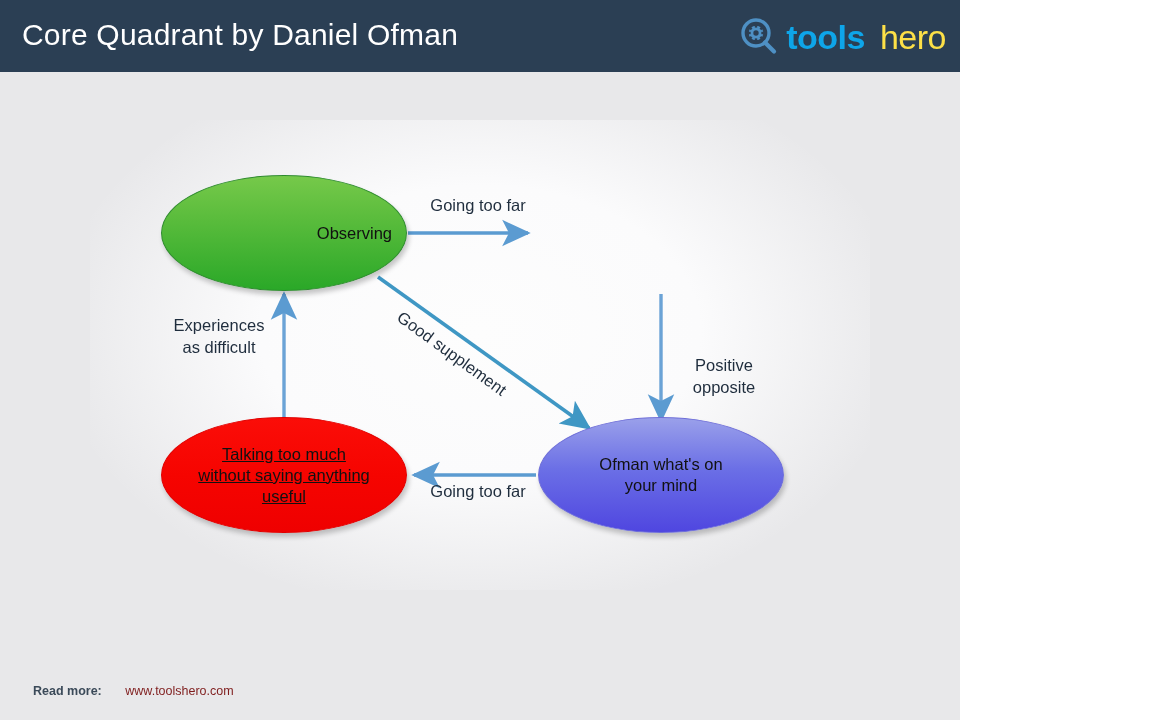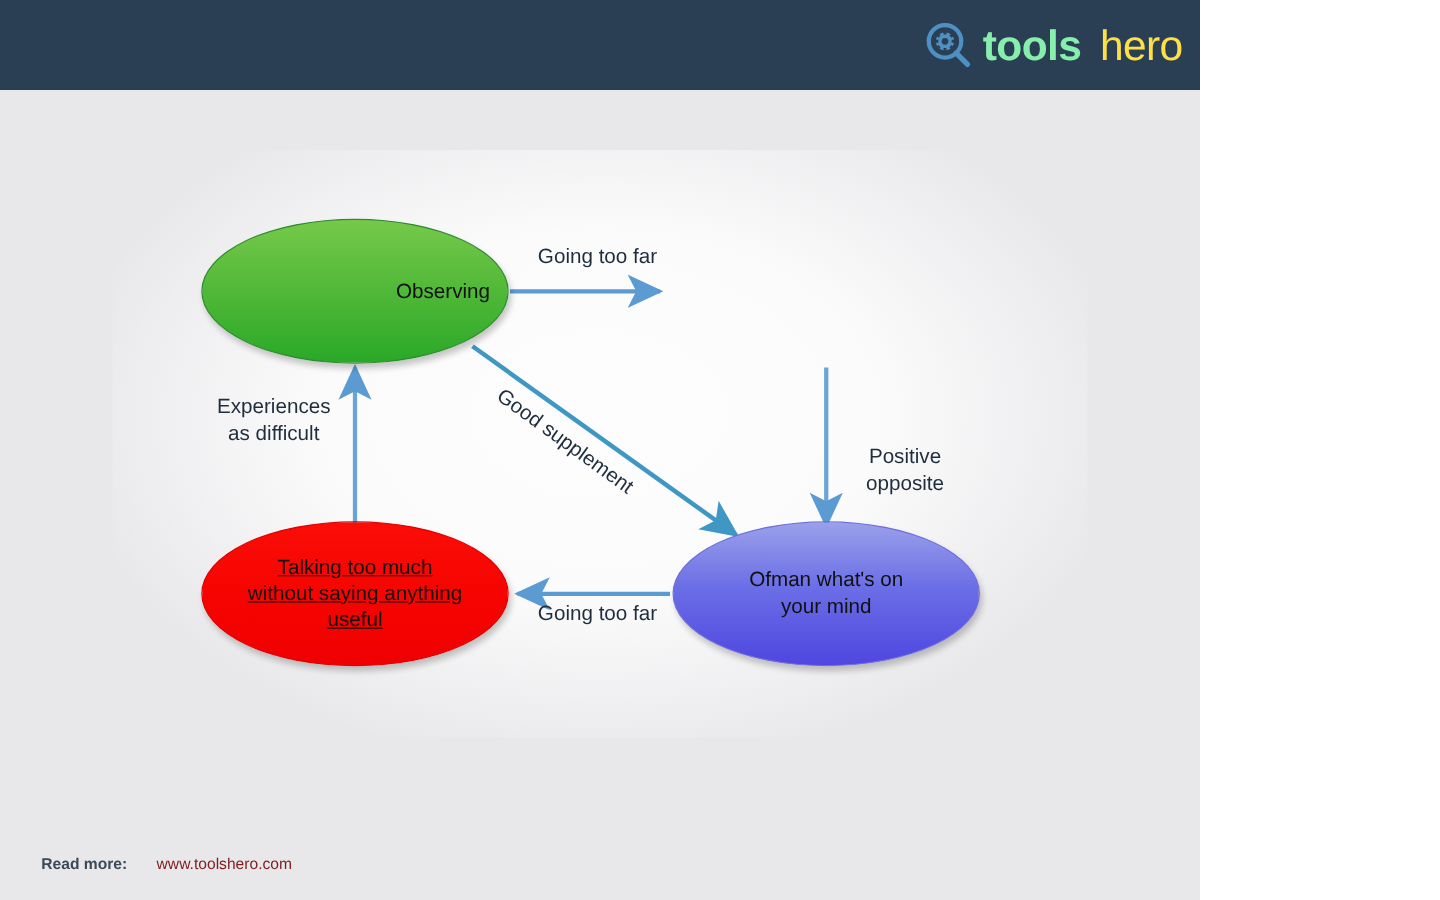--- a/index.html
+++ b/index.html
@@ -60,21 +60,21 @@
     height: 46px;
     display: flex;
     align-items: center;
   }
   #brand-icon { width: 40px; height: 40px; display: block; margin-right: 7px; }
   .brand-word {
     font-size: 34px;
     line-height: 34px;
     letter-spacing: -0.5px;
   }
-  #brand-tools { color: #86efac; font-weight: 700; }
+  #brand-tools { color: #0ea5e9; font-weight: 700; }
   #brand-hero  { color: #fde047; font-weight: 400; margin-left: 15px; }
 
   
   #diagram {
     position: absolute;
     left: 0;
     top: 72px;
     width: 960px;
     height: 600px;
   }
@@ -150,20 +150,21 @@
   #footer-url { font-weight: 400; color: #7f1d1d; margin-left: 20px; }
 </style>
 </head>
 <body>
 
 <div id="slide">
 
   <div id="canvas-glow"></div>
 
   <div id="header">
+    <div id="page-title">Core Quadrant by Daniel Ofman</div>
 
     <div id="brand-logo">
       <svg id="brand-icon" viewBox="0 0 40 40">
         <circle cx="17" cy="16" r="13" fill="none" stroke="#4e90c4" stroke-width="3.4"></circle>
         <line x1="26" y1="25.5" x2="35" y2="34.5" stroke="#4e90c4" stroke-width="4.2" stroke-linecap="round"></line>
         <g fill="#4e90c4">
           <circle cx="17" cy="16" r="7.3"></circle>
         </g>
         <g fill="#2b3f54">
           <circle cx="17" cy="16" r="2.7"></circle>

